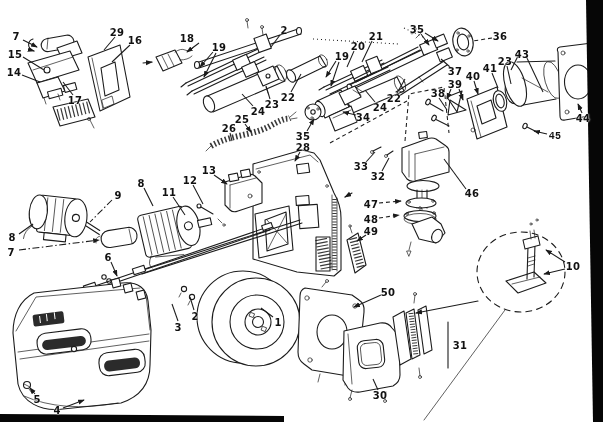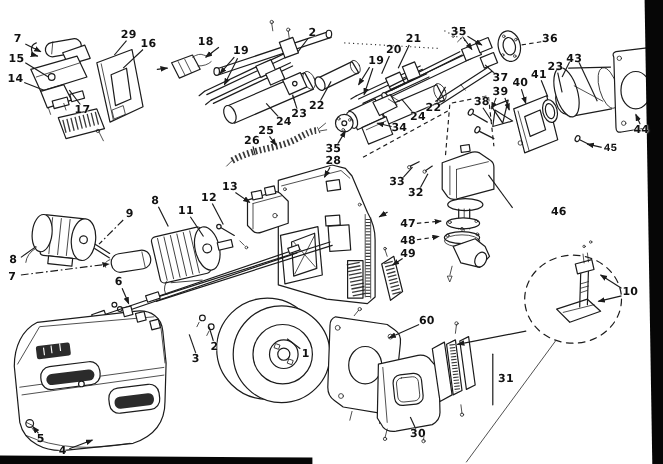--- a/index.html
+++ b/index.html
@@ -524,36 +524,36 @@
     <div class="callout" style="left: 500px; top: 36px;">36</div>
     <div class="callout" style="left: 455px; top: 71px;">37</div>
     <div class="callout" style="left: 455px; top: 84px; text-align: center;">39</div>
     <div class="callout" style="left: 438px; top: 93px;">38</div>
     <div class="callout" style="left: 473px; top: 76px;">40</div>
     <div class="callout" style="left: 490px; top: 68px;">41</div>
     <div class="callout" style="left: 505px; top: 61px;">23</div>
     <div class="callout" style="left: 522px; top: 54px;">43</div>
     <div class="callout" style="left: 583px; top: 118px;">44</div>
     <div class="callout" style="left: 555px; top: 136px; font-family: Liberation Mono, monospace;">45</div>
-    <div class="callout" style="left: 472px; top: 193px; margin-left: 36px;">46</div>
+    <div class="callout" style="left: 472px; top: 193px;">46</div>
     <div class="callout" style="left: 371px; top: 204px;">47</div>
     <div class="callout" style="left: 371px; top: 219px;">48</div>
     <div class="callout" style="left: 371px; top: 231px;">49</div>
     <div class="callout" style="left: 361px; top: 166px;">33</div>
     <div class="callout" style="left: 378px; top: 176px;">32</div>
     <div class="callout" style="left: 209px; top: 170px;">13</div>
     <div class="callout" style="left: 190px; top: 180px;">12</div>
     <div class="callout" style="left: 169px; top: 192px;">11</div>
     <div class="callout" style="left: 141px; top: 183px;">8</div>
     <div class="callout" style="left: 118px; top: 195px;">9</div>
     <div class="callout" style="left: 12px; top: 237px;">8</div>
     <div class="callout" style="left: 11px; top: 252px;">7</div>
     <div class="callout" style="left: 108px; top: 257px;">6</div>
     <div class="callout" style="left: 573px; top: 266px;">10</div>
     <div class="callout" style="left: 37px; top: 399px;">5</div>
     <div class="callout" style="left: 57px; top: 410px;">4</div>
     <div class="callout" style="left: 178px; top: 327px;">3</div>
     <div class="callout" style="left: 195px; top: 316px;">2</div>
     <div class="callout" style="left: 278px; top: 322px;">1</div>
-    <div class="callout" style="left: 388px; top: 292px;">60</div>
+    <div class="callout" style="left: 388px; top: 292px;">50</div>
     <div class="callout" style="left: 380px; top: 395px;">30</div>
     <div class="callout" style="left: 460px; top: 345px; text-align: center;">31</div>
   </div>
 
 </body></html>

